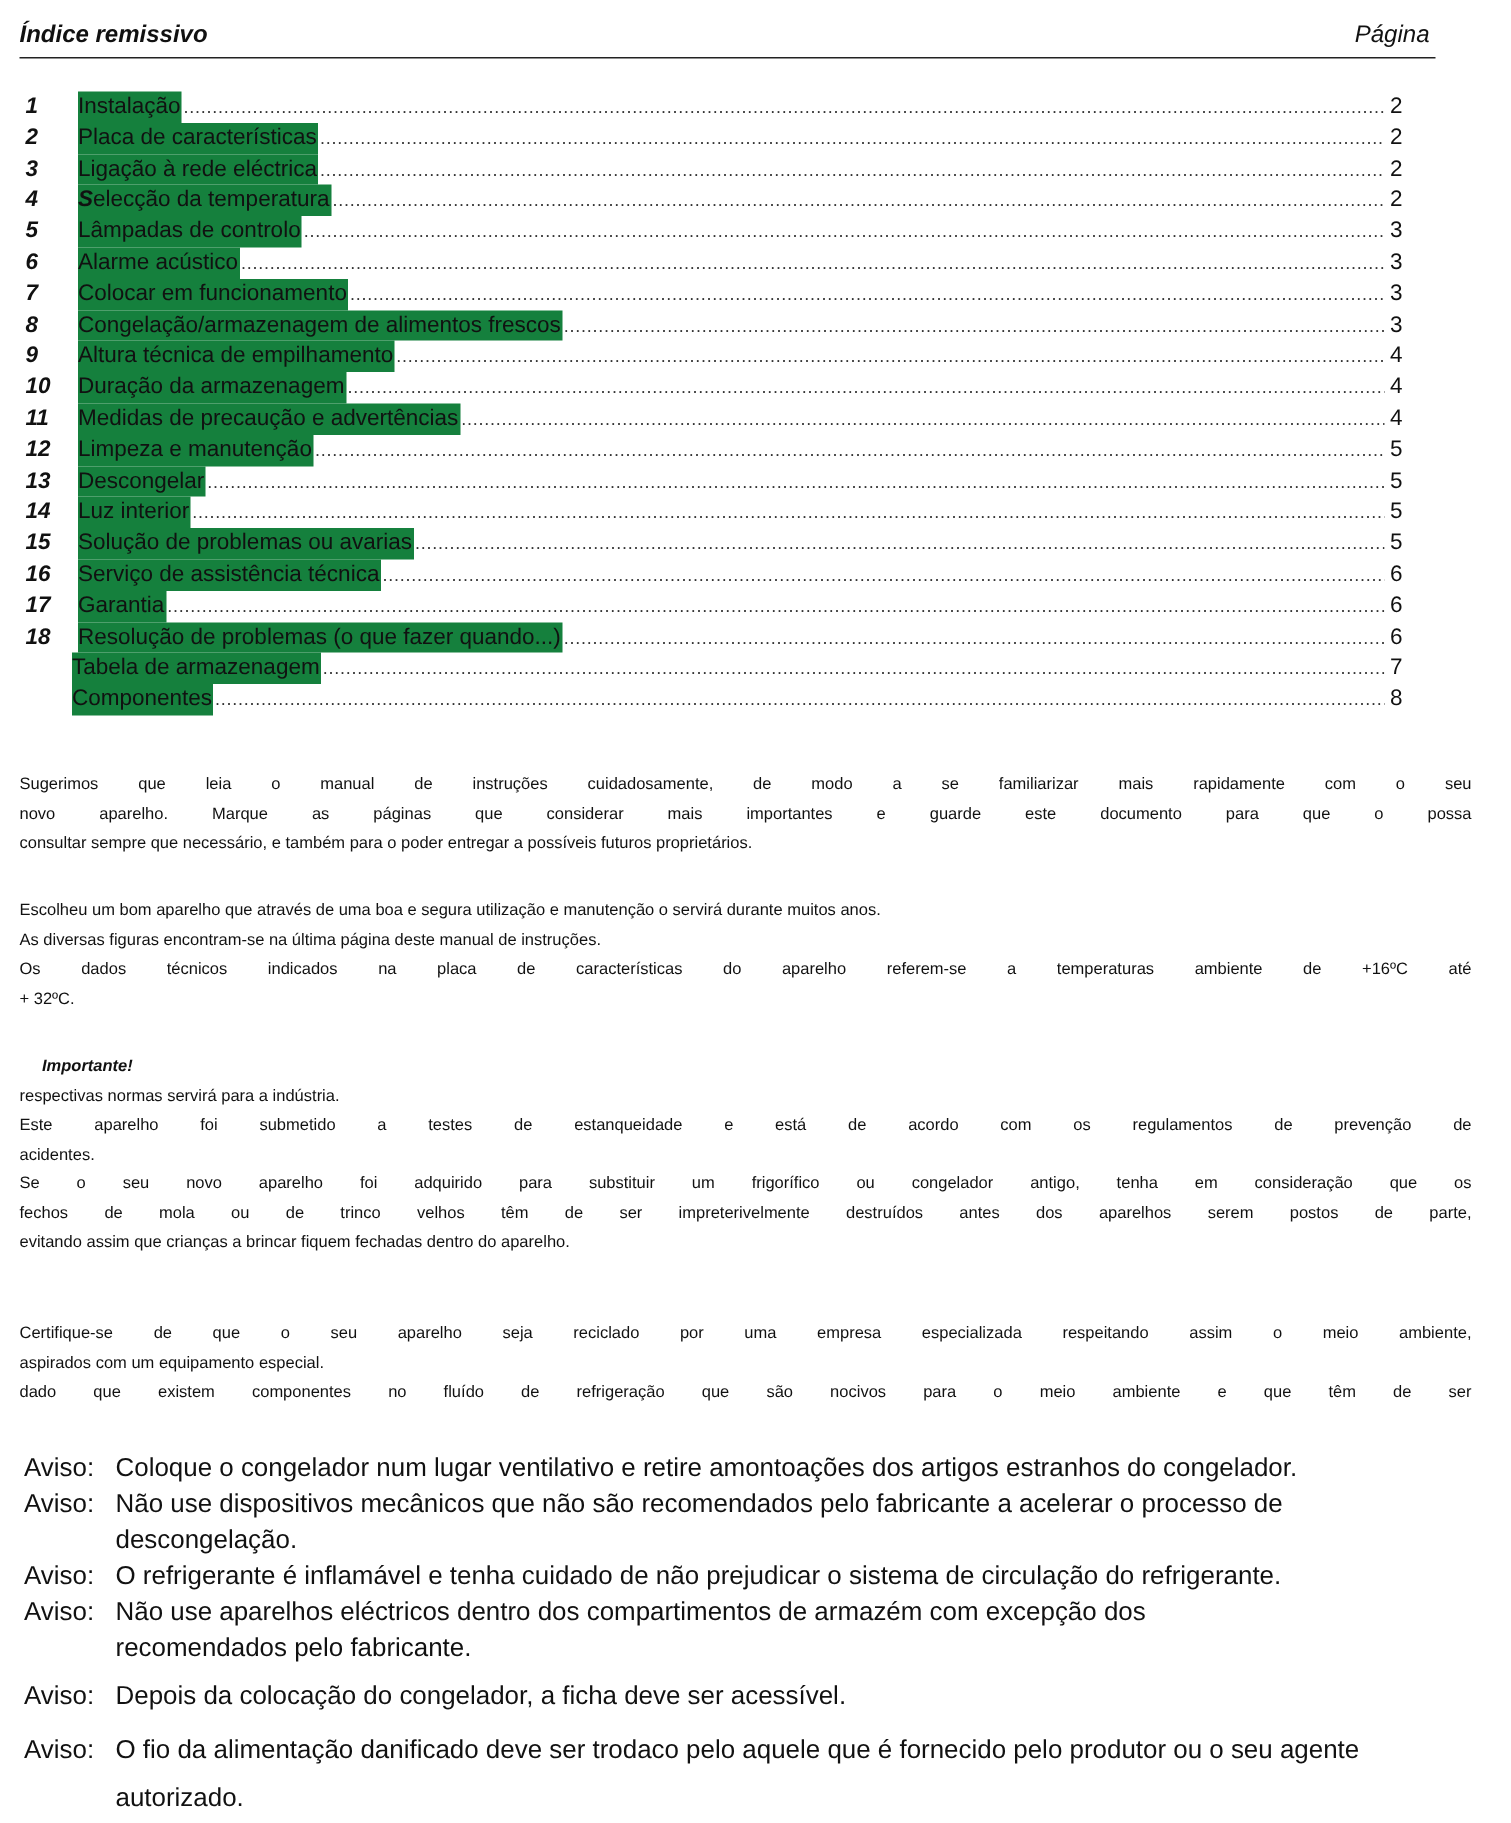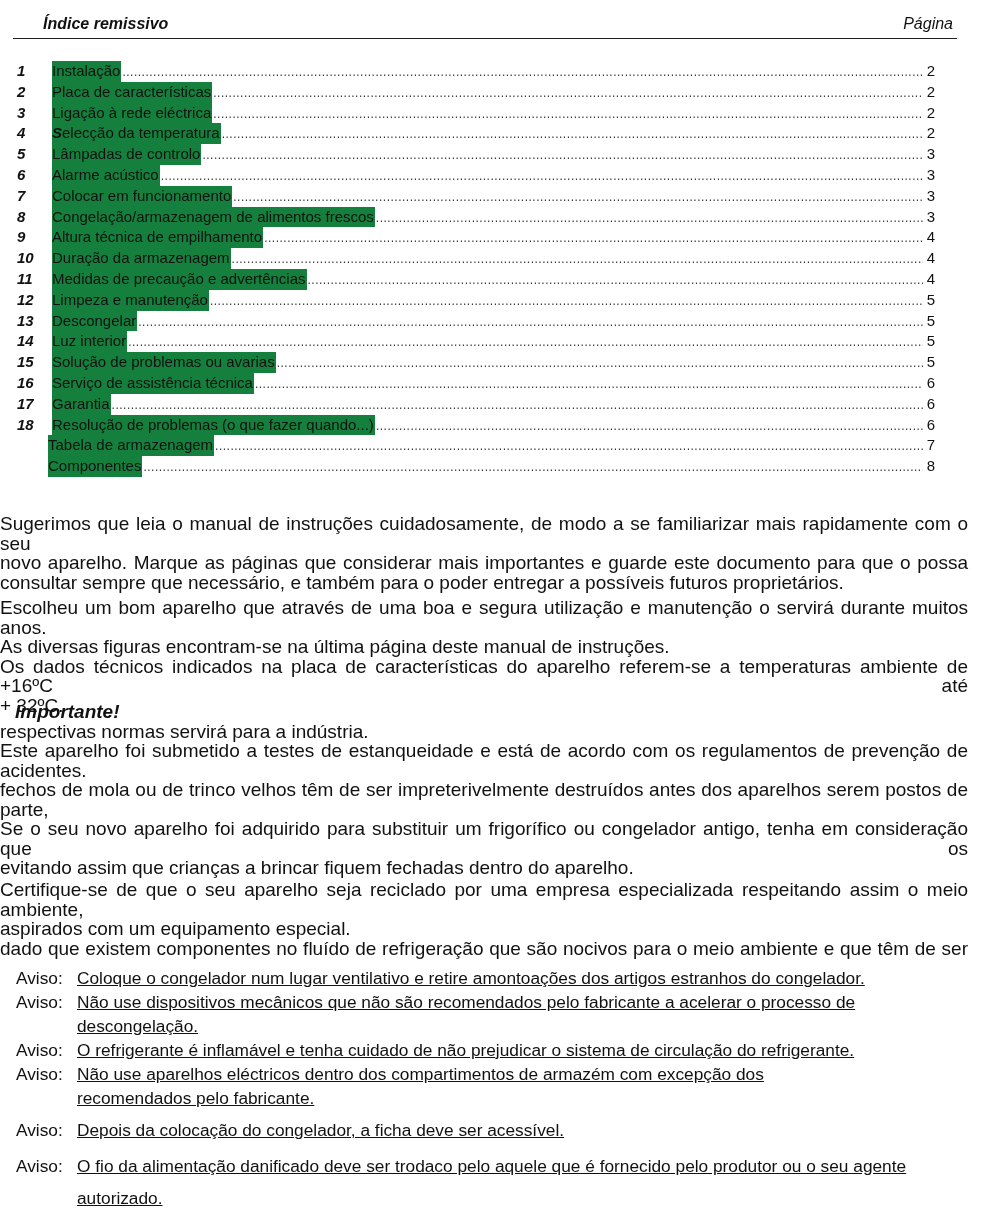--- a/index.html
+++ b/index.html
@@ -30,21 +30,20 @@
       height: 24px;
       border-bottom: 1.5px solid #222;
     }
     .toc-header .title {
       position: absolute;
       left: 0;
       top: 1px;
       font-size: 16px;
       font-weight: bold;
       font-style: italic;
-      margin-left: 30px;
     }
     .toc-header .page-label {
       position: absolute;
       right: 4px;
       top: 1px;
       font-size: 16px;
       font-weight: normal;
       font-style: italic;
     }
 
@@ -96,23 +95,23 @@
     }
     .toc-page {
       flex: 0 0 auto;
       text-align: right;
       min-width: 11px;
     }
 
     
     .para {
       position: absolute;
-      left: 0;
+      left: 13px;
       width: 968px;
-      font-size: 19px;
+      font-size: 11px;
       line-height: 19.5px;
       text-align: justify;
       margin: 0;
     }
     .para .line {
       display: block;
     }
     .para .line.last {
       text-align-last: left;
     }
@@ -134,21 +133,20 @@
       width: 985px;
       margin: 0;
       padding: 0;
       list-style: none;
       font-size: 17.3px;
     }
     .warning {
       position: relative;
       padding-left: 61px;
       line-height: 24px;
-      text-decoration: underline;
     }
     .warning .w-prefix {
       position: absolute;
       left: 0;
       top: 0;
     }
     .warning .w-text {
       display: block;
     }
   </style>
@@ -296,22 +294,22 @@
     <span class="line last">As diversas figuras  encontram-se na última página deste manual de instruções.</span>
     <span class="line justify-line">Os dados técnicos indicados na placa de características do aparelho referem-se a temperaturas ambiente de +16ºC até</span>
     <span class="line last">+ 32ºC.</span>
   </p>
 
   <p class="para" style="top:702px;">
     <span class="line last important-title">Importante!</span>
     <span class="line last">respectivas normas servirá para a indústria.</span>
     <span class="line justify-line">Este aparelho foi submetido a testes de estanqueidade e está de acordo com os regulamentos de prevenção de</span>
     <span class="line last">acidentes.</span>
+    <span class="line justify-line">Se o seu novo aparelho foi adquirido para substituir um frigorífico ou congelador antigo, tenha em consideração que os</span>
     <span class="line justify-line">fechos de mola ou de trinco velhos têm de ser impreterivelmente destruídos antes dos aparelhos serem postos de parte,</span>
-    <span class="line justify-line">Se o seu novo aparelho foi adquirido para substituir um frigorífico ou congelador antigo, tenha em consideração que os</span>
     <span class="line last">evitando assim que crianças a brincar fiquem fechadas dentro do aparelho.</span>
   </p>
 
   <p class="para" style="top:880px;">
     <span class="line justify-line">Certifique-se de que o seu aparelho seja reciclado por uma empresa especializada respeitando assim o meio ambiente,</span>
     <span class="line last">aspirados com um equipamento especial.</span>
     <span class="line justify-line">dado que existem componentes no fluído de refrigeração que são nocivos para o meio ambiente e que têm de ser</span>
   </p>
 
   <ul class="warnings">

